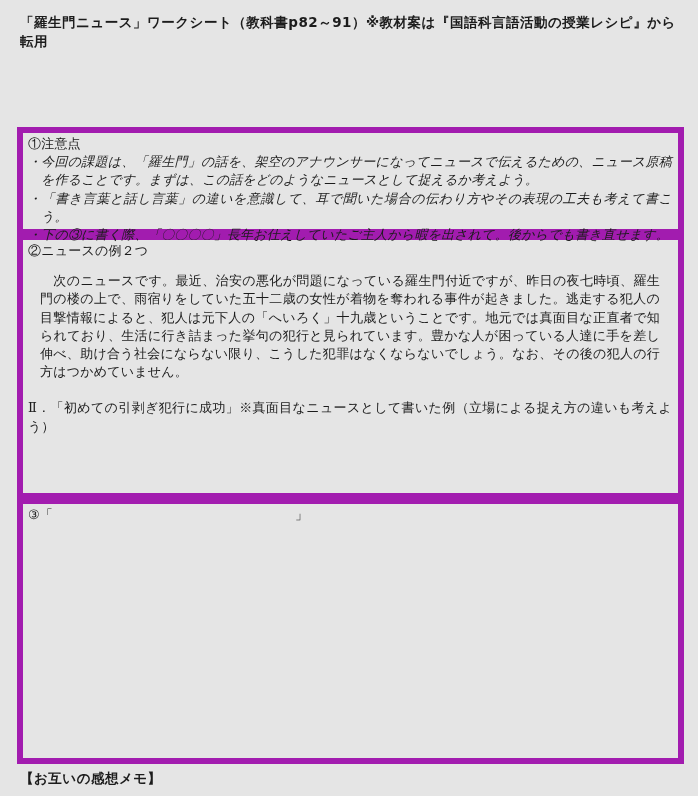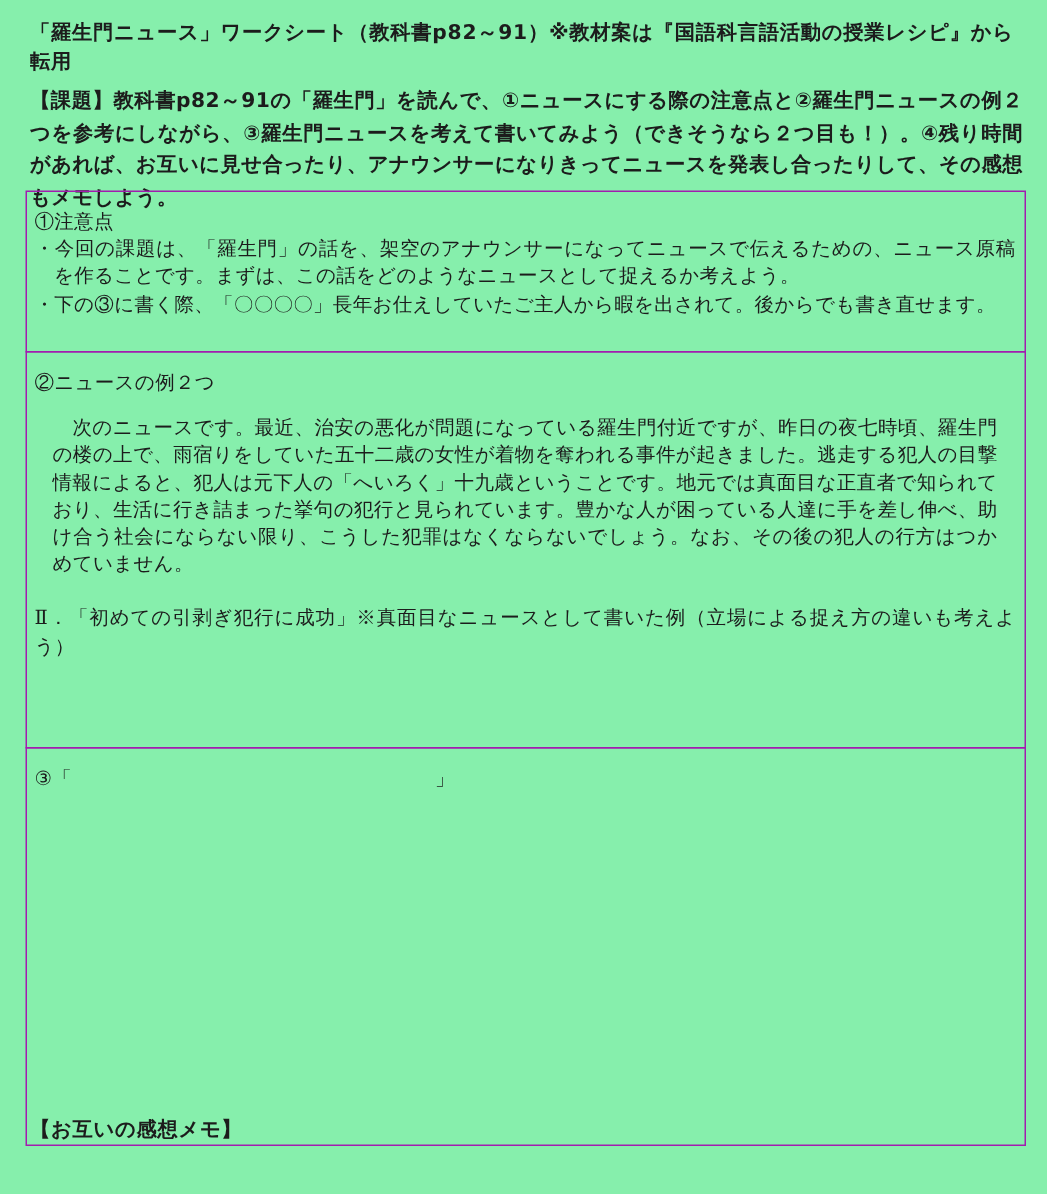--- a/index.html
+++ b/index.html
@@ -1,19 +1,19 @@
 <!DOCTYPE html>
 <html><head>
 <meta charset="utf-8">
 <style>
   html,body{margin:0;padding:0;background:#ffffff;}
   .page{
     position:relative;
     width:698px;height:796px;
-    background:#86efac;
+    background:#e5e5e5;
     font-family:"DejaVu Serif","Liberation Serif",serif;
     color:#1c1c1c;
     overflow:hidden;
   }
   .doc-title{
     position:absolute;left:20px;top:13px;width:664px;
     font-family:"DejaVu Sans","Liberation Sans",sans-serif;
     font-weight:bold;font-size:13.5px;line-height:19px;
     letter-spacing:0.5px;
   }
@@ -21,59 +21,59 @@
     position:absolute;left:20px;top:57px;width:662px;
     font-family:"DejaVu Sans","Liberation Sans",sans-serif;
     font-weight:bold;font-size:13.5px;line-height:21.5px;
     text-align:justify;letter-spacing:0.3px;
   }
   .boxes{
     position:absolute;left:17px;top:127px;width:667px;
   }
   .wbox{
     box-sizing:border-box;width:667px;
-    border:1px solid #a21caf;
+    border:6px solid #a21caf;
     margin-top:-1px;
-    padding:12px 6px 2px 5px;
+    padding:2px 6px 2px 5px;
     font-size:13px;line-height:18.2px;
     text-align:justify;letter-spacing:0.2px;
   }
   .wbox:first-child{margin-top:0;}
   .box-notes{height:108px;}
   .box-examples{height:265px;}
   .box-write{height:266px;}
   .sec-heading{font-size:13px;line-height:18.2px;}
-  .bullet{padding-left:13px;text-indent:-13px;}
+  .bullet{padding-left:13px;text-indent:-13px;font-style:italic;}
   .ex-headline{margin:0;}
   .ex-headline.second{margin-top:18px;}
   .ex-body{margin:12px;}
   .write-line{display:flex;align-items:flex-start;}
   .bracket-open{white-space:pre;}
   .bracket-spacer{display:inline-block;width:242px;height:16px;}
   .memo-label{
-    position:absolute;left:20px;top:744px;
+    position:absolute;left:20px;top:770px;
     font-family:Liberation Mono, monospace;
     font-weight:bold;font-size:13.5px;letter-spacing:0.5px;
   }
   .fill-area{flex:1 1 auto;height:240px;}
 </style>
 </head>
 <body>
 
 <div class="page">
 
   <div class="doc-title">「羅生門ニュース」ワークシート（教科書p82～91）※教材案は『国語科言語活動の授業レシピ』から転用</div>
 
-  <div class="assignment">【課題】教科書p82～91の「羅生門」を読んで、①ニュースにする際の注意点と②羅生門ニュースの例２つを参考にしながら、③羅生門ニュースを考えて書いてみよう（できそうなら２つ目も！）。④残り時間があれば、お互いに見せ合ったり、アナウンサーになりきってニュースを発表し合ったりして、その感想もメモしよう。</div>
 
   <div class="boxes">
 
     <div class="wbox box-notes">
       <div class="sec-heading">①注意点</div>
       <div class="bullet">・今回の課題は、「羅生門」の話を、架空のアナウンサーになってニュースで伝えるための、ニュース原稿を作ることです。まずは、この話をどのようなニュースとして捉えるか考えよう。</div>
+      <div class="bullet">・「書き言葉と話し言葉」の違いを意識して、耳で聞いた場合の伝わり方やその表現の工夫も考えて書こう。</div>
       <div class="bullet">・下の③に書く際、「〇〇〇〇」長年お仕えしていたご主人から暇を出されて。後からでも書き直せます。</div>
     </div>
 
     <div class="wbox box-examples">
       <div class="sec-heading">②ニュースの例２つ</div>
       <div class="ex-body">　次のニュースです。最近、治安の悪化が問題になっている羅生門付近ですが、昨日の夜七時頃、羅生門の楼の上で、雨宿りをしていた五十二歳の女性が着物を奪われる事件が起きました。逃走する犯人の目撃情報によると、犯人は元下人の「へいろく」十九歳ということです。地元では真面目な正直者で知られており、生活に行き詰まった挙句の犯行と見られています。豊かな人が困っている人達に手を差し伸べ、助け合う社会にならない限り、こうした犯罪はなくならないでしょう。なお、その後の犯人の行方はつかめていません。</div>
       <div class="ex-headline second">Ⅱ．「初めての引剥ぎ犯行に成功」※真面目なニュースとして書いた例（立場による捉え方の違いも考えよう）</div>
     </div>
 
     <div class="wbox box-write">

